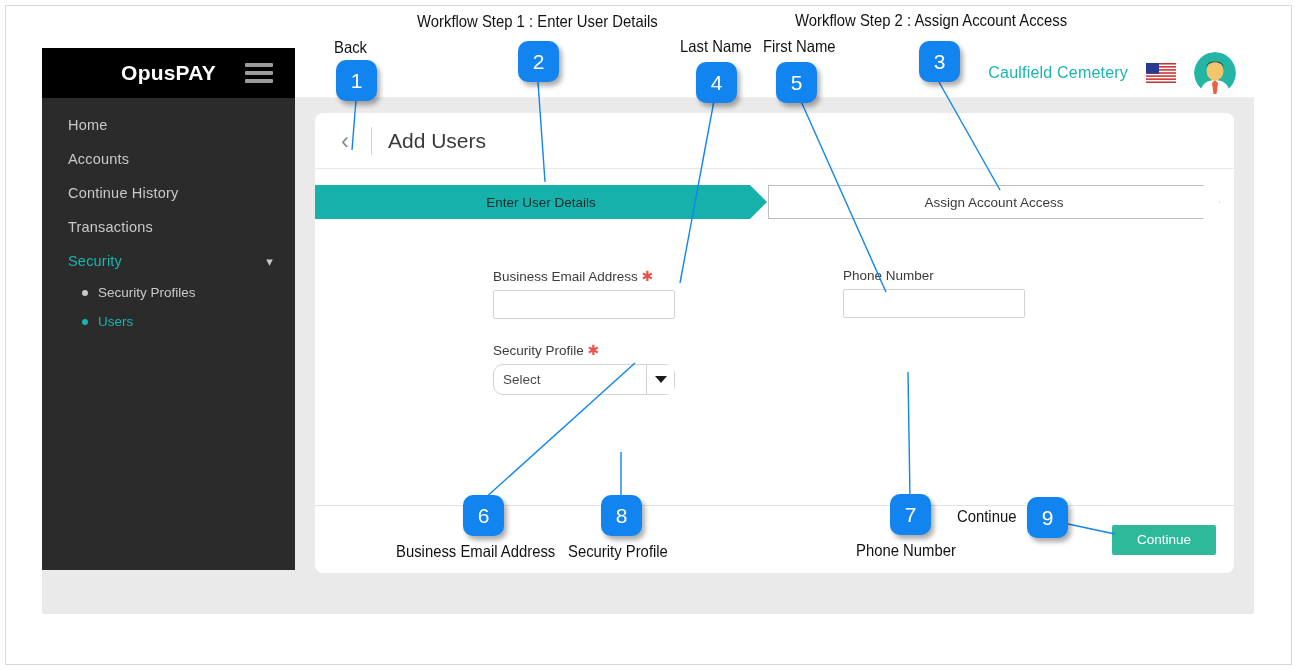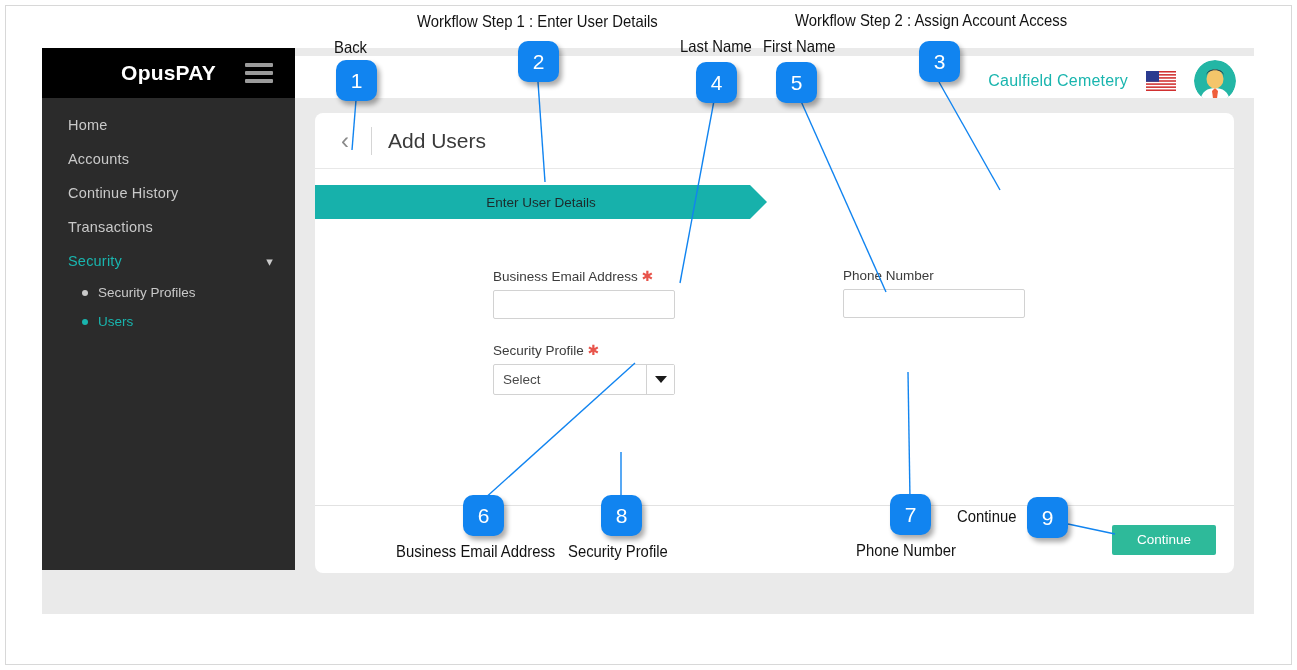--- a/index.html
+++ b/index.html
@@ -72,21 +72,21 @@
   .nav-sub .bullet {
     position: absolute; left: 40px; top: 50%;
     transform: translateY(-50%);
     width: 6px; height: 6px; border-radius: 50%;
     background: #c9c9c9;
   }
   .nav-sub.active .bullet { background: #19b5ae; }
 
   
   .topbar {
-    position: absolute; left: 253px; top: 8px;
+    position: absolute; left: 253px; top: 0;
     width: 959px; height: 50px;
     background: #ffffff;
     display: flex; align-items: center; justify-content: flex-end;
     padding-right: 18px; gap: 18px;
     border-bottom: 1px solid #efefef;
   }
   .org-name { color: #19b5ae; font-size: 16px; letter-spacing: .2px; }
   .flag { width: 30px; height: 20px; display: block; }
   .avatar { width: 42px; height: 42px; border-radius: 50%; display: block; }
 
@@ -147,21 +147,21 @@
   .req { color: #e8544b; font-size: 14px; }
   .field-input {
     width: 182px; height: 29px;
     border: 1px solid #d2d2d2; border-radius: 2px;
     background: #fff; font-size: 13px; color: #444;
     padding: 0 8px;
     font-family: "Liberation Sans", sans-serif;
   }
   .select-wrap {
     width: 182px; height: 31px; display: flex;
-    border: 1px solid #d2d2d2; border-radius: 2px; background: #fff;
+    border: 1px solid #d2d2d2; border-radius: 10px; background: #fff;
   }
   .select-value {
     flex: 1; display: flex; align-items: center;
     padding-left: 9px; font-size: 13.5px; color: #4a4a4a;
   }
   .select-btn {
     width: 28px; border-left: 1px solid #d2d2d2;
     display: flex; align-items: center; justify-content: center;
     background: #fff; cursor: pointer;
   }
@@ -280,20 +280,23 @@
         <div class="card-head">
           <div class="back-chevron">‹</div>
           <div class="head-sep"></div>
           <div class="card-title">Add Users</div>
         </div>
 
         <div class="steps">
           <div class="step s1">
             <span>Enter User Details</span>
           </div>
+          <div class="step s2">
+            <span>Assign Account Access</span>
+          </div>
         </div>
 
         <div class="form">
 
           <div class="row">
             <div class="col-left">
               <div class="field-label">
                 <span>Business Email Address</span>
                 <span class="req">✱</span>
               </div>

